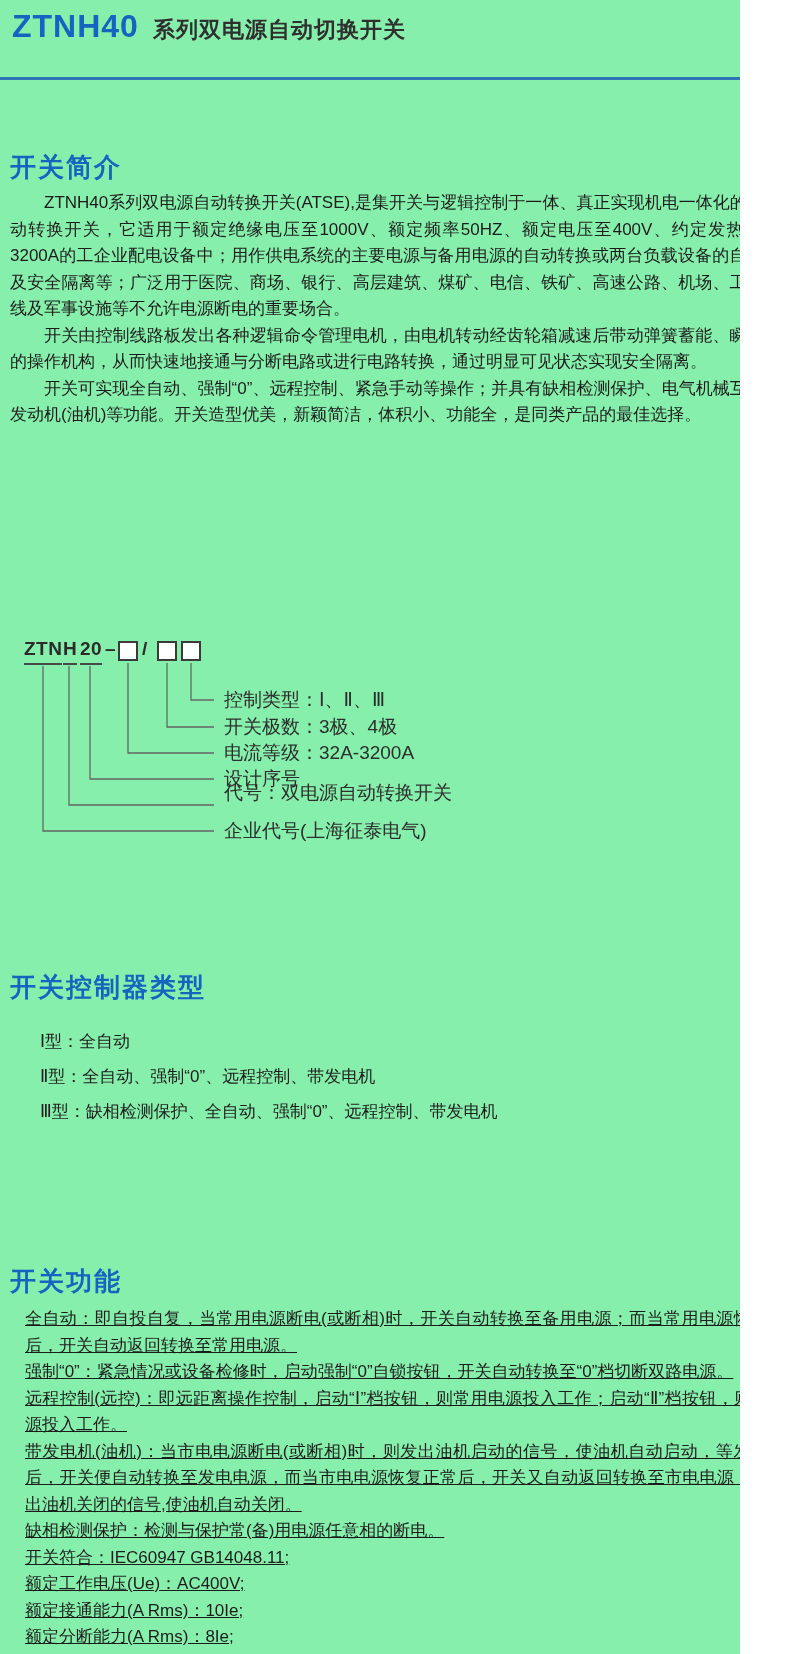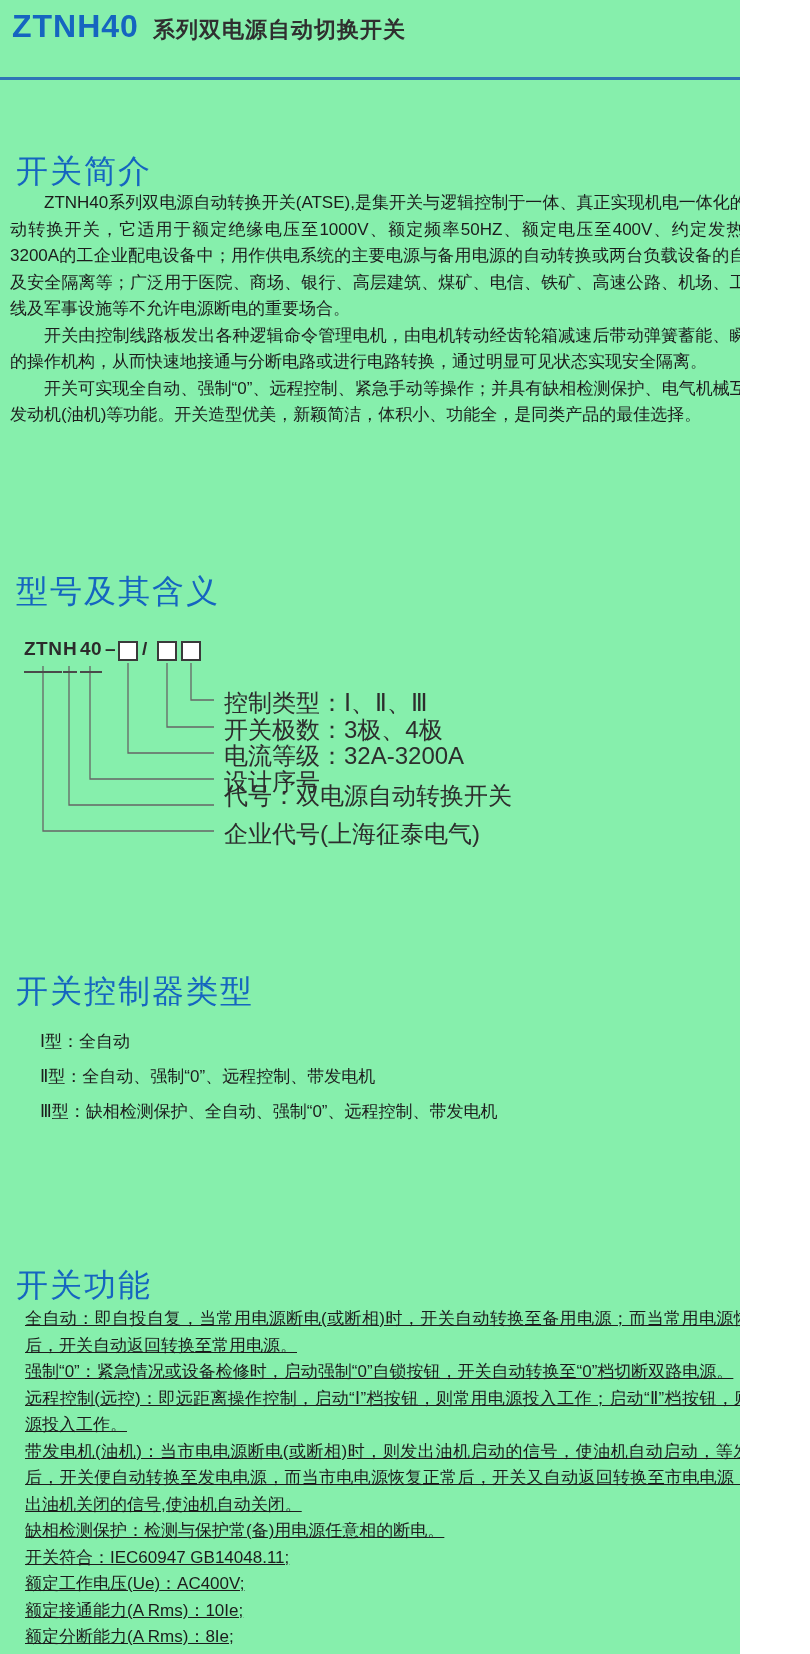--- a/index.html
+++ b/index.html
@@ -41,26 +41,25 @@
     left: 0;
     width: 810px;
     height: 3px;
     background: #2e75b6;
   }
 
   
   .sec-heading {
     position: absolute;
     left: 10px;
-    font-size: 32px;
-    font-weight: 400;
+    font-size: 26px;
+    font-weight: 700;
     color: #1565c0;
     letter-spacing: 2px;
     white-space: nowrap;
-    margin-left: 6px;
   }
   #h-intro      { top: 150px; }
   #h-model      { top: 570px; }
   #h-controller { top: 970px; }
   #h-functions  { top: 1264px; text-align: right; }
 
   
   .intro-body {
     position: absolute;
     top: 190px;
@@ -84,41 +83,41 @@
   .leader-svg { position: absolute; top: 0; left: 0; }
   .code-row { position: absolute; top: 2px; left: 0; height: 28px; width: 400px; }
   .code-part, .code-sep {
     position: absolute;
     top: 0;
     font-size: 19px;
     font-weight: 600;
     color: #2b2b2b;
     letter-spacing: 0.5px;
   }
-  .code-part { border-bottom: 2px solid #4a4a4a; padding-bottom: 11px; }
+  .code-part { border-bottom: 2px solid #4a4a4a; padding-bottom: 3px; }
   .code-box {
     position: absolute;
     top: 3px;
     width: 16px;
     height: 16px;
     border: 2px solid #3a3a3a;
     background: #ffffff;
   }
   #cp-ztn   { left: 24px; }
   #cp-h     { left: 63px; }
   #cp-40    { left: 80px; }
   #cp-dash  { left: 105px; border-bottom: none; }
   #cb-1     { left: 118px; }
   #cp-slash { left: 142px; border-bottom: none; }
   #cb-2     { left: 157px; }
   #cb-3     { left: 181px; }
   .dlabel {
     position: absolute;
     left: 224px;
-    font-size: 24px;
+    font-size: 19px;
     color: #2d2d2d;
     white-space: nowrap;
   }
   #dl-0 { top: 51px; }
   #dl-1 { top: 78px; }
   #dl-2 { top: 104px; }
   #dl-3 { top: 130px; }
   #dl-4 { top: 144px; }
   #dl-5 { top: 182px; }
 
@@ -157,36 +156,35 @@
   </div>
   <div class="header-rule"></div>
 
   <div class="sec-heading" id="h-intro">开关简介</div>
   <div class="intro-body">
     <p>ZTNH40系列双电源自动转换开关(ATSE),是集开关与逻辑控制于一体、真正实现机电一体化的新型自动转换开关，它适用于额定绝缘电压至1000V、额定频率50HZ、额定电压至400V、约定发热电流至3200A的工企业配电设备中；用作供电系统的主要电源与备用电源的自动转换或两台负载设备的自动转换及安全隔离等；广泛用于医院、商场、银行、高层建筑、煤矿、电信、铁矿、高速公路、机场、工业流水线及军事设施等不允许电源断电的重要场合。</p>
     <p>开关由控制线路板发出各种逻辑命令管理电机，由电机转动经齿轮箱减速后带动弹簧蓄能、瞬时释放的操作机构，从而快速地接通与分断电路或进行电路转换，通过明显可见状态实现安全隔离。</p>
     <p>开关可实现全自动、强制“0”、远程控制、紧急手动等操作；并具有缺相检测保护、电气机械互锁，带发动机(油机)等功能。开关造型优美，新颖简洁，体积小、功能全，是同类产品的最佳选择。</p>
   </div>
 
-  <div class="sec-heading" id="h-model">型号及其含义</div>
 
   <div class="diagram">
     <svg class="leader-svg" width="790" height="218">
       <polyline points="191,27 191,64 214,64" fill="none" stroke="#666" stroke-width="1.3"></polyline>
       <polyline points="167,27 167,91 214,91" fill="none" stroke="#666" stroke-width="1.3"></polyline>
       <polyline points="128,27 128,117 214,117" fill="none" stroke="#666" stroke-width="1.3"></polyline>
       <polyline points="90,30 90,143 214,143" fill="none" stroke="#666" stroke-width="1.3"></polyline>
       <polyline points="69,30 69,169 214,169" fill="none" stroke="#666" stroke-width="1.3"></polyline>
       <polyline points="43,30 43,195 214,195" fill="none" stroke="#666" stroke-width="1.3"></polyline>
     </svg>
 
     <div class="code-row">
       <span class="code-part" id="cp-ztn">ZTN</span>
       <span class="code-part" id="cp-h">H</span>
-      <span class="code-part" id="cp-40">40</span>
+      <span class="code-part" id="cp-40">20</span>
       <span class="code-sep" id="cp-dash">–</span>
       <span class="code-box" id="cb-1"></span>
       <span class="code-sep" id="cp-slash">/</span>
       <span class="code-box" id="cb-2"></span>
       <span class="code-box" id="cb-3"></span>
     </div>
 
     <div class="dlabel" id="dl-0">控制类型：Ⅰ、Ⅱ、Ⅲ</div>
     <div class="dlabel" id="dl-1">开关极数：3极、4极</div>
     <div class="dlabel" id="dl-2">电流等级：32A-3200A</div>

